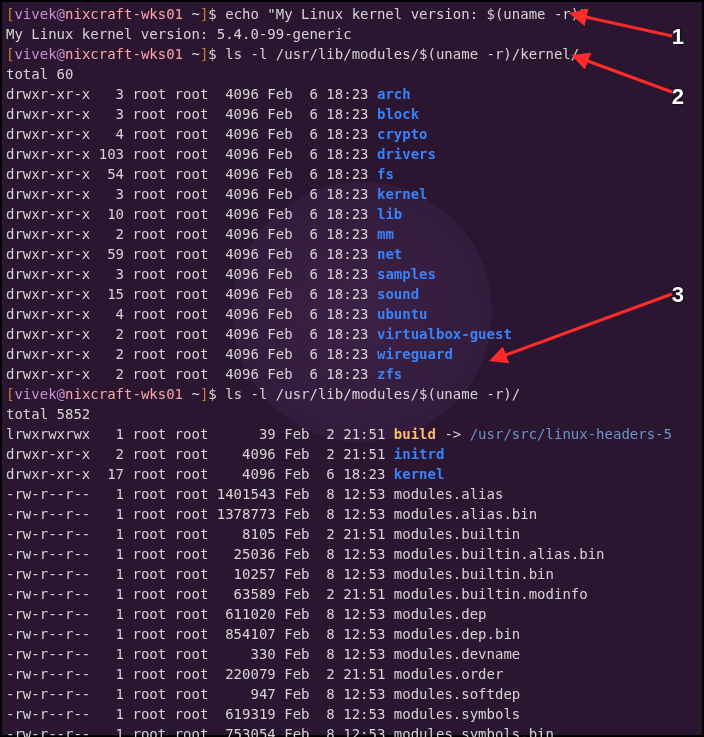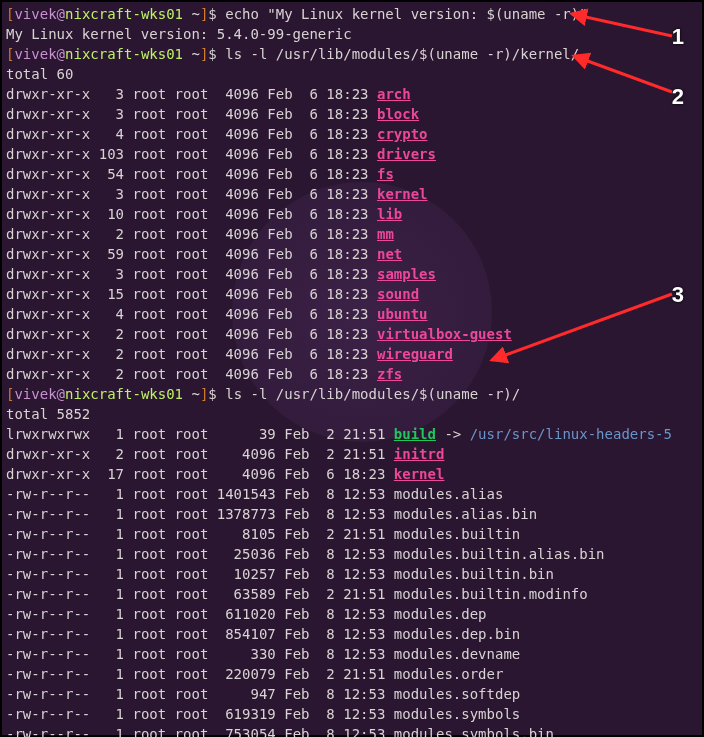--- a/index.html
+++ b/index.html
@@ -34,27 +34,27 @@
     font-family: "DejaVu Sans Mono", "Menlo", "Consolas", monospace;
     font-size: 14px;
     line-height: 20px;
     white-space: pre;
     padding: 2px 4px;
     color: #d9d3d3;
   }
   .ob  { color: #d2792b; } 
   .usr { color: #c991d2; margin-top: 24px; } 
   .at  { color: #c991d2; }
-  .host{ color: #bef264; } 
+  .host{ color: #fca5a5; } 
   .path{ color: #d9d3d3; }
   .ps  { color: #d9d3d3; }
   .cmd { color: #d9d3d3; }
   .out { color: #d9d3d3; }
-  .dir { color: #ec4899; font-weight: bold; text-decoration: underline; }
-  .lnk { color: #22c55e; font-weight: bold; text-decoration: underline; }
+  .dir { color: #3b82f6; font-weight: bold; }
+  .lnk { color: #fdba74; font-weight: bold; }
   .lnktgt { color: #6a95c9; font-weight: normal; }
   .row { display: block; }
 
   .ann {
     position: absolute;
     font-family: Arial, sans-serif;
     font-weight: bold;
     font-size: 22px;
     color: #fff;
     text-shadow: 0 0 3px #000;

